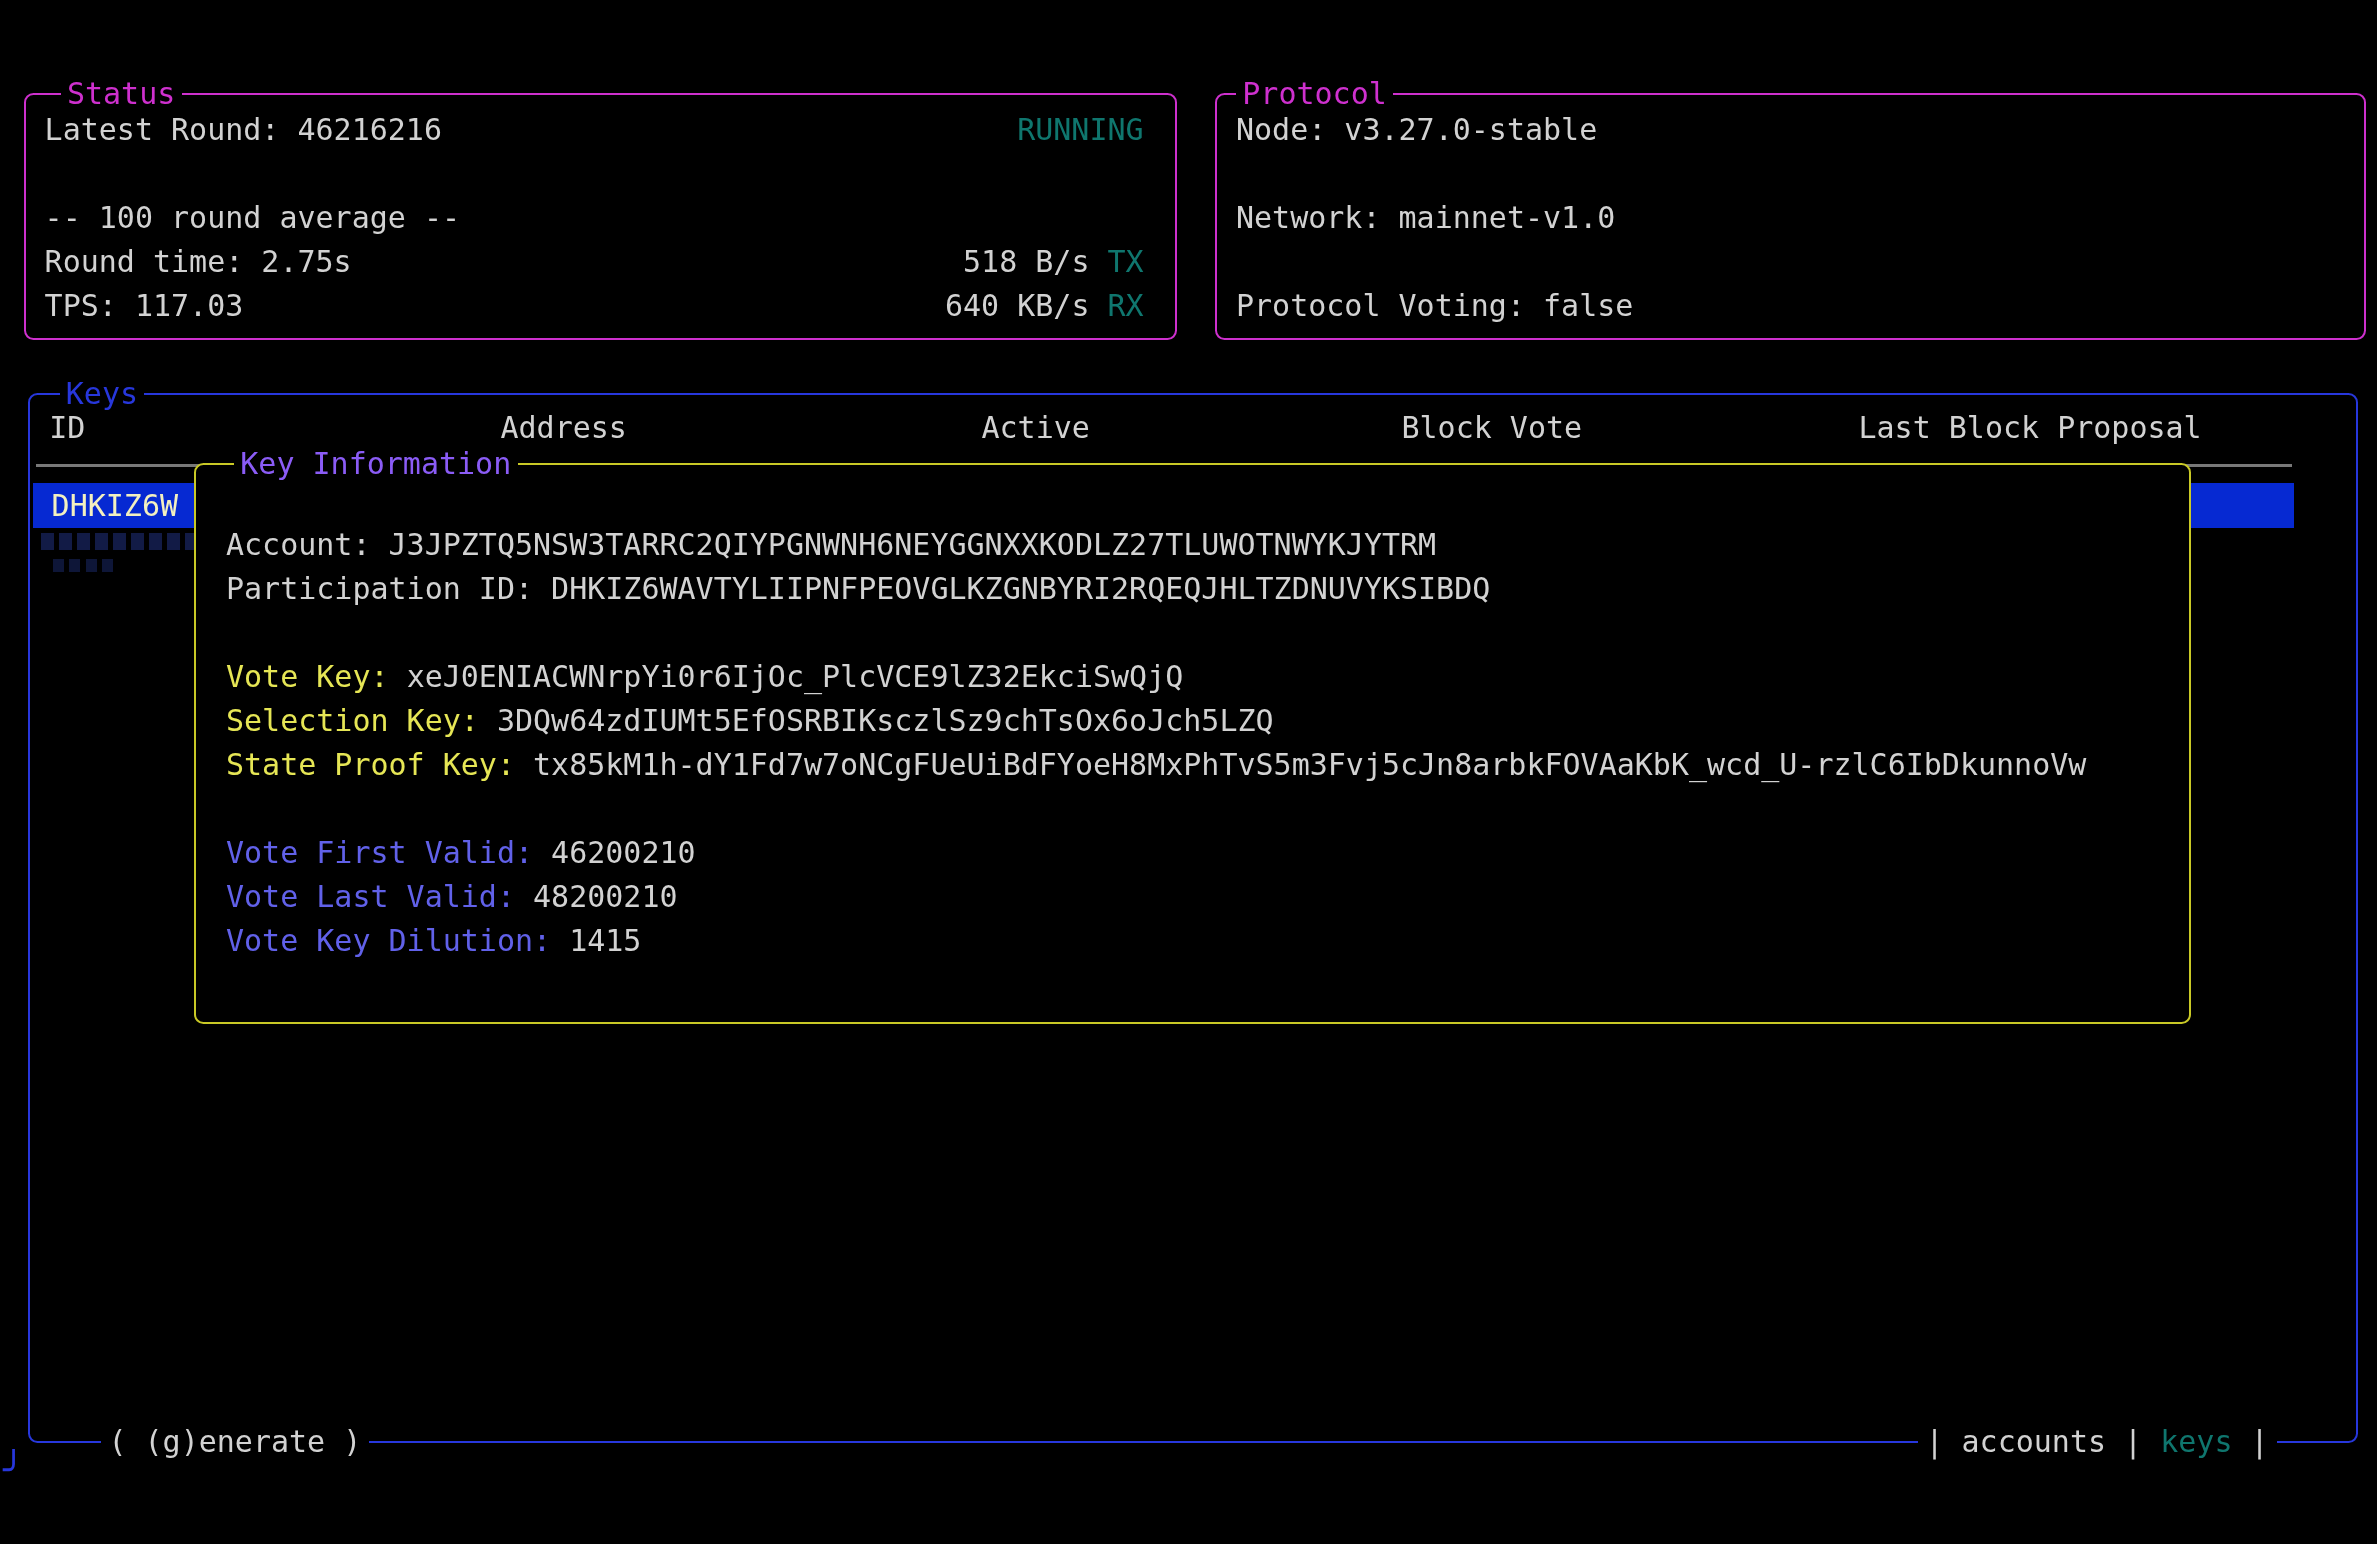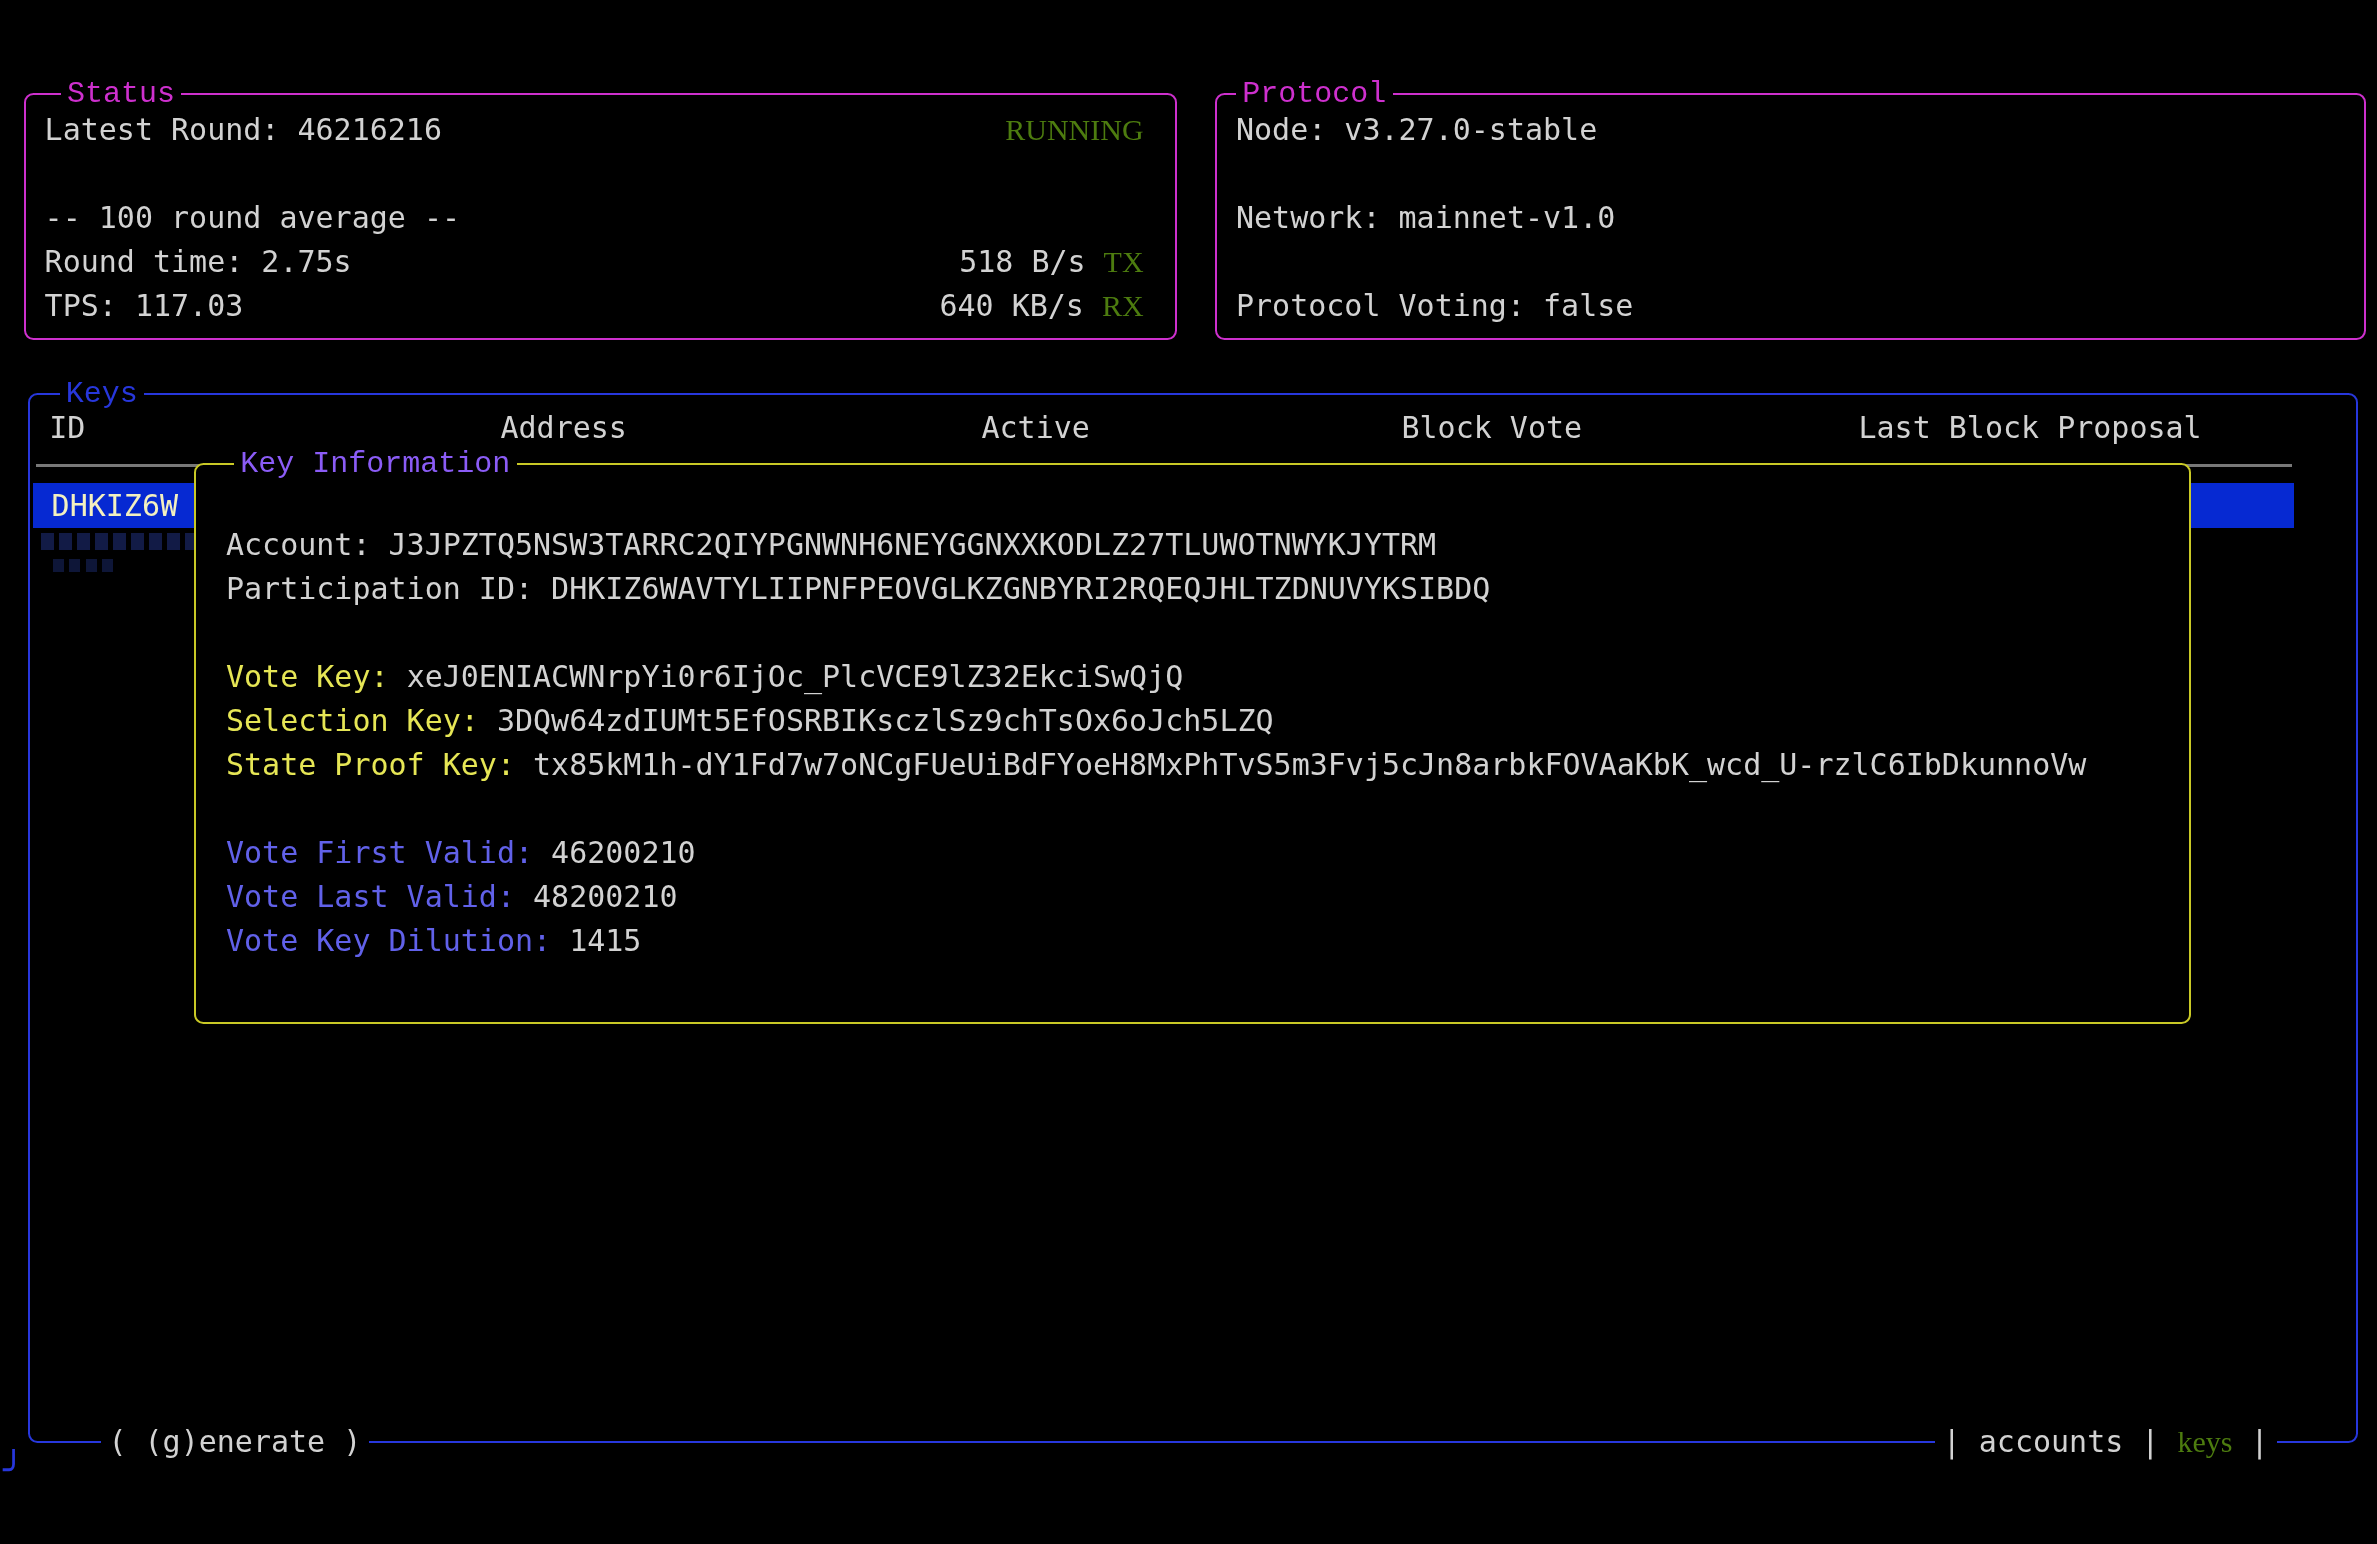--- a/index.html
+++ b/index.html
@@ -20,40 +20,39 @@
     border-radius: 9.4px;
     background: transparent;
   }
   .box-title {
     position: absolute;
     top: -23px;
     background: #000;
     padding: 0 6.3px;
     line-height: 44px;
     white-space: nowrap;
-    font-family: Liberation Mono, monospace;
   }
   .edge-label {
     position: absolute;
     bottom: -23px;
     background: #000;
     padding: 0 7.9px;
     line-height: 44px;
     white-space: nowrap;
   }
   .trow {
     display: flex;
     justify-content: space-between;
     padding: 0 31px 0 19px;
     white-space: pre;
   }
   .pad-top { padding-top: 12.6px; }
   .magenta { color: #ce30ce; }
   .blue    { color: #2737dc; }
-  .green   { color: #4d7c0f; font-family: Liberation Serif, serif; }
+  .green   { color: #0f766e; }
   .red     { color: #f07f7f; }
   .yellow  { color: #e6e655; }
   .yellow-dim { color: #8b5cf6; }
   .peri    { color: #6161e9; }
   .gray    { color: #d2d2d2; }
   .unit { margin-left: 18px; }
 
   
   .col-head { position: absolute; top: 11px; white-space: nowrap; color: #d2d2d2; }
   .tbl-sep {

